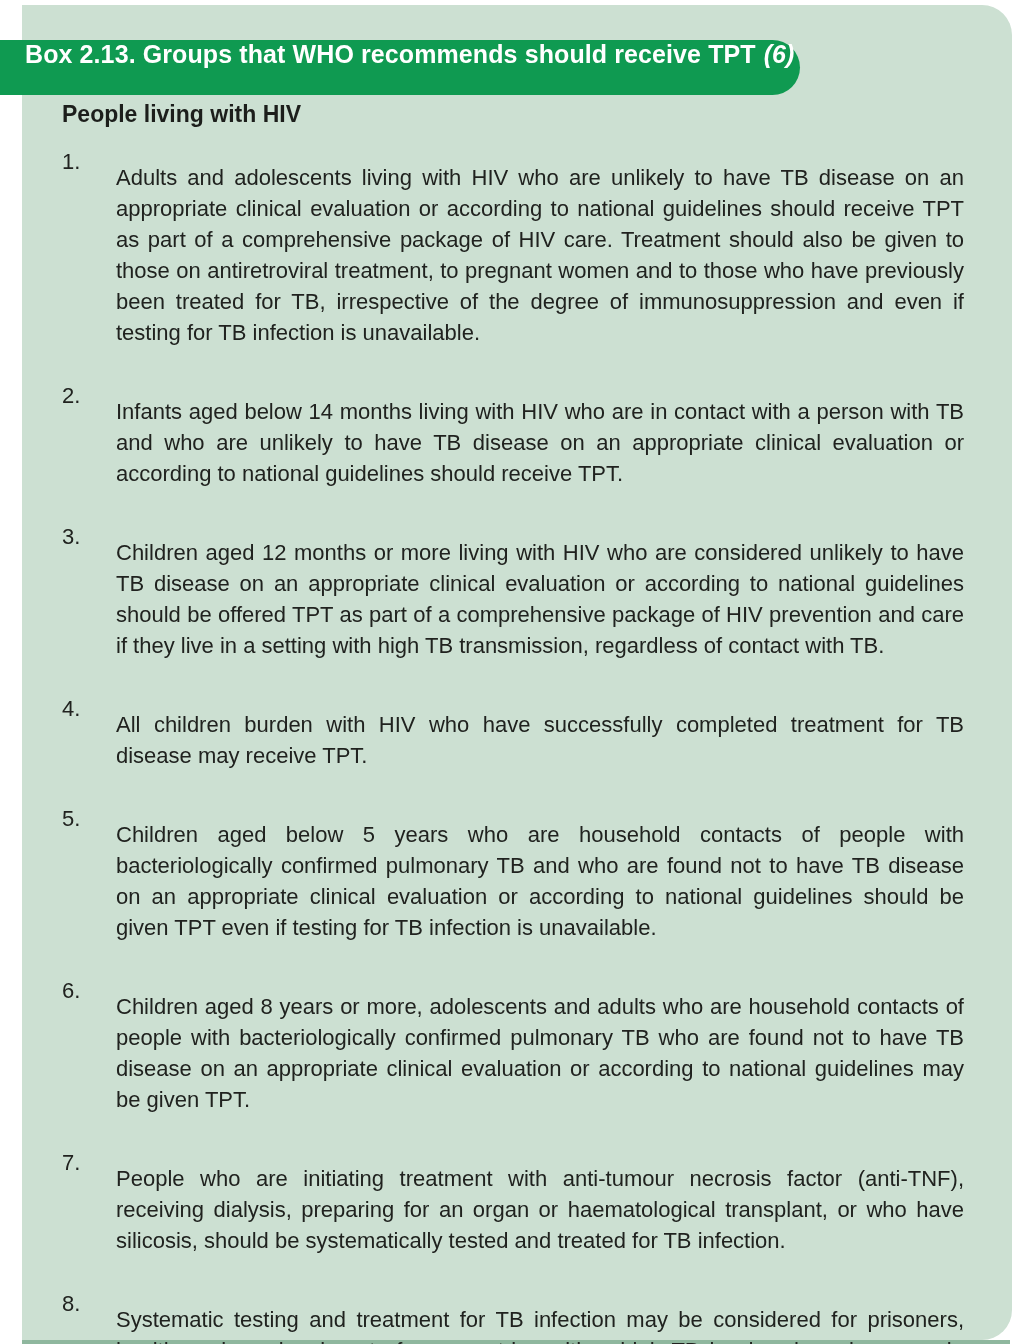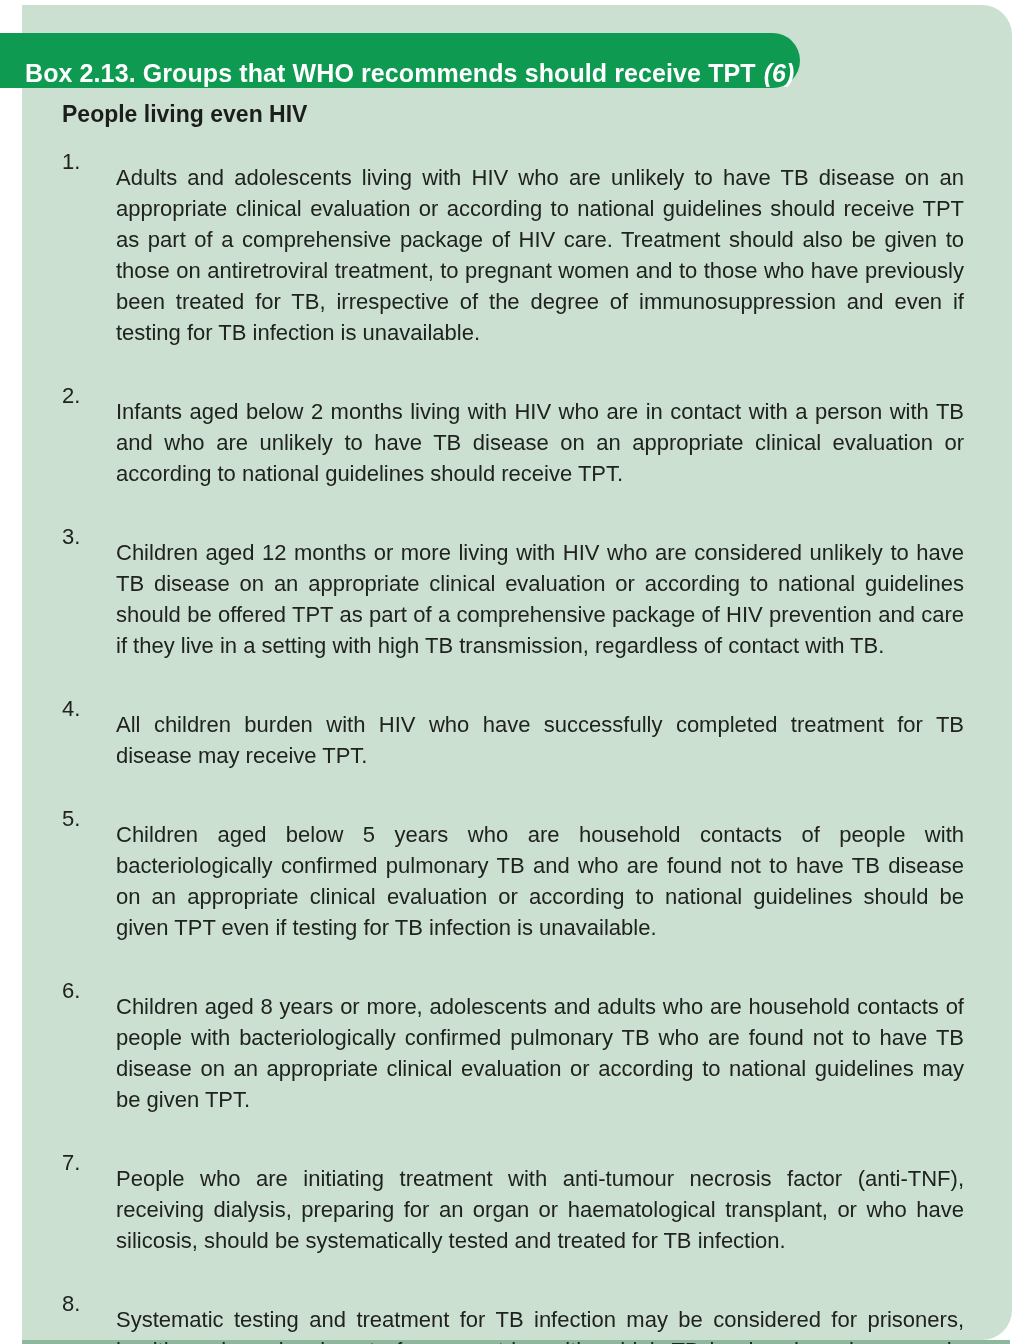--- a/index.html
+++ b/index.html
@@ -16,25 +16,25 @@
     background:#cce0d2;
     border-radius:0 30px 30px 0;
   }
   .bottom-strip{
     position:absolute;
     left:22px;right:14px;bottom:0;height:4px;
     background:#8fb79e;
   }
   .title-bar{
     position:absolute;
-    left:0;top:33px;
+    left:0;top:40px;
     width:800px;height:55px;
     background:#0f9a51;
     border-radius:0 28px 28px 0;
-    display:flex;align-items:flex-end;
+    display:flex;align-items:flex-start;
     padding-left:25px;
     box-sizing:border-box;
     color:#ffffff;
     font-weight:bold;
     font-size:25px;
     letter-spacing:0.1px;
   }
   .title-ref{
     font-style:italic;
     margin-left:8px;
@@ -76,29 +76,29 @@
   <div class="green-box"></div>
   <div class="bottom-strip"></div>
 
   <div class="title-bar">
     <span>Box 2.13. Groups that WHO recommends should receive TPT</span>
     <span class="title-ref">(6)</span>
   </div>
 
   <div class="content">
 
-    <div class="section-heading first">People living even HIV</div>
+    <div class="section-heading first">People living with HIV</div>
 
     <div class="item">
       <span class="item-number">1.</span>
       <p class="item-text">Adults and adolescents living with HIV who are unlikely to have TB disease on an appropriate clinical evaluation or according to national guidelines should receive TPT as part of a comprehensive package of HIV care. Treatment should also be given to those on antiretroviral treatment, to pregnant women and to those who have previously been treated for TB, irrespective of the degree of immunosuppression and even if testing for TB infection is unavailable.</p>
     </div>
     <div class="item">
       <span class="item-number">2.</span>
-      <p class="item-text">Infants aged below 2 months living with HIV who are in contact with a person with TB and who are unlikely to have TB disease on an appropriate clinical evaluation or according to national guidelines should receive TPT.</p>
+      <p class="item-text">Infants aged below 14 months living with HIV who are in contact with a person with TB and who are unlikely to have TB disease on an appropriate clinical evaluation or according to national guidelines should receive TPT.</p>
     </div>
     <div class="item">
       <span class="item-number">3.</span>
       <p class="item-text">Children aged 12 months or more living with HIV who are considered unlikely to have TB disease on an appropriate clinical evaluation or according to national guidelines should be offered TPT as part of a comprehensive package of HIV prevention and care if they live in a setting with high TB transmission, regardless of contact with TB.</p>
     </div>
     <div class="item">
       <span class="item-number">4.</span>
       <p class="item-text">All children burden with HIV who have successfully completed treatment for TB disease may receive TPT.</p>
     </div>
 

